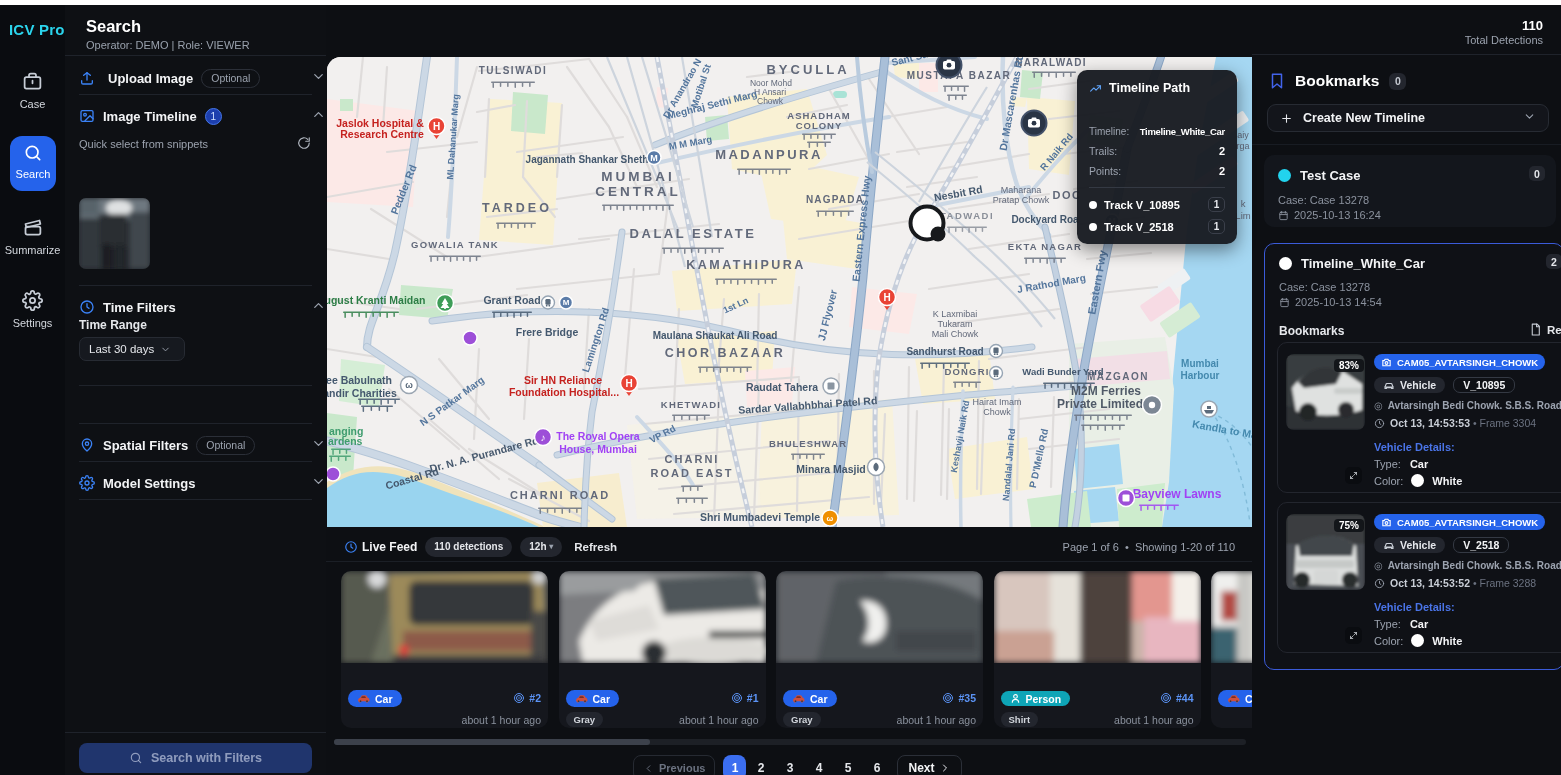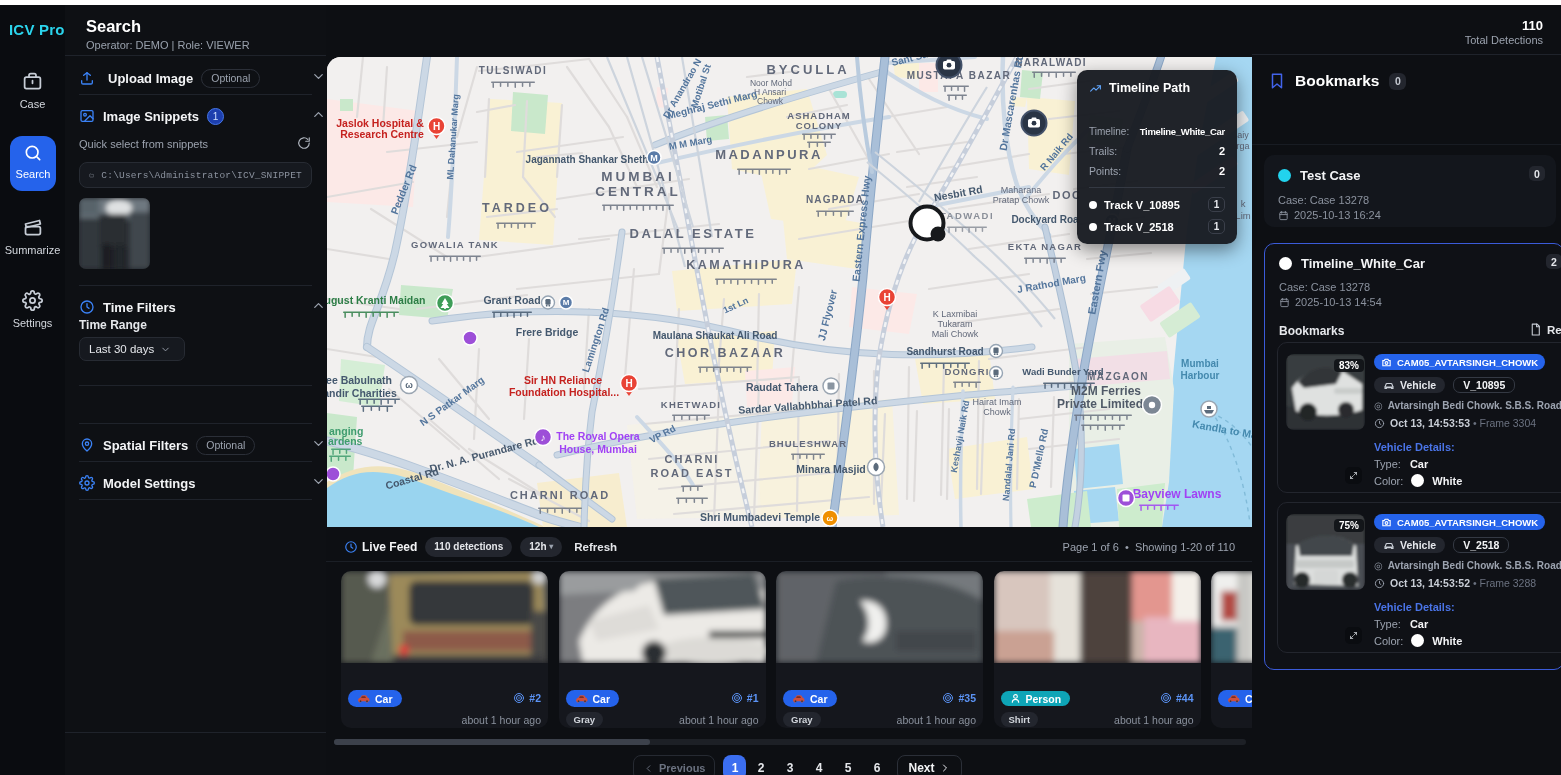--- a/index.html
+++ b/index.html
@@ -63,37 +63,31 @@
             <path d="m6 9 6 6 6-6"></path>
           </svg></div>
       </div>
   <div class="divh" style="left:14px;top:89px;width:233px"></div>
   <div class="abs row" style="left:14px;top:99px;width:247px;height:24px">
         <svg width="16" height="16" viewBox="0 0 24 24" fill="none" stroke="currentColor" stroke-width="2" stroke-linecap="round" stroke-linejoin="round" style="color:#3b82f6;flex:none">
           <rect x="3" y="4" width="18" height="16" rx="2"></rect>
           <circle cx="9" cy="10" r="2"></circle>
           <path d="m21 16-4.5-4.5L9 19"></path>
         </svg>
-        <div class="b" style="font-size:13px;color:#f3f4f6;margin-left:8px">Image Snippets</div>
+        <div class="b" style="font-size:13px;color:#f3f4f6;margin-left:8px">Image Timeline</div>
         <div class="pill" style="width:17px;height:17px;background:#1d3fae;border:1.5px solid #3decff00;margin-left:8px;font-size:10px;color:#cfe0ff;border:1px solid #4576e8">1</div>
         <div style="margin-left:auto"><svg width="15" height="15" viewBox="0 0 24 24" fill="none" stroke="currentColor" stroke-width="2" stroke-linecap="round" stroke-linejoin="round" style="color:#9ca3af;">
             <path d="m6 15 6-6 6 6"></path>
           </svg></div>
       </div>
   <div class="abs" style="left:14px;top:133px;font-size:11px;color:#9ca3af">Quick select from snippets</div>
   <div class="abs" style="right:15px;top:131px"><svg width="14" height="14" viewBox="0 0 24 24" fill="none" stroke="currentColor" stroke-width="2" stroke-linecap="round" stroke-linejoin="round" style="color:#aeb4bd;">
           <path d="M21 12a9 9 0 1 1-2.6-6.3"></path>
           <path d="M21 3v6h-6"></path>
         </svg></div>
-  <div class="abs row" style="left:14px;top:157px;width:233px;height:26px;background:#16191f;border:1px solid #272b33;border-radius:8px;padding:0 9px">
-    <svg width="13" height="13" viewBox="0 0 24 24" fill="none" stroke="currentColor" stroke-width="2" stroke-linecap="round" stroke-linejoin="round" style="color:#8b929e;">
-          <path d="M3 7a2 2 0 0 1 2-2h4l2 2h8a2 2 0 0 1 2 2v8a2 2 0 0 1-2 2H5a2 2 0 0 1-2-2z"></path>
-        </svg>
-    <span style="font-family:'Liberation Mono',monospace;font-size:9.5px;color:#8b929e;margin-left:7px;letter-spacing:0.2px">C:\Users\Administrator\ICV_SNIPPET</span>
-  </div>
   <div class="abs" style="left:14px;top:193px;width:71px;height:71px;border-radius:7px;overflow:hidden">
     <svg width="71" height="71" viewBox="0 0 71 71">
       <defs>
             <filter id="bl1" x="-20%" y="-20%" width="140%" height="140%">
               <feGaussianBlur stdDeviation="2.6"></feGaussianBlur>
             </filter>
           </defs>
       <rect width="71" height="71" fill="#202328"></rect>
       <g filter="url(#bl1)">
         <rect x="0" y="0" width="71" height="22" fill="#6e7880"></rect>
@@ -144,20 +138,27 @@
           <circle cx="12" cy="12" r="3"></circle>
           <path d="M19.4 15a1.65 1.65 0 0 0 .33 1.82l.06.06a2 2 0 1 1-2.83 2.83l-.06-.06a1.65 1.65 0 0 0-1.82-.33 1.65 1.65 0 0 0-1 1.51V21a2 2 0 1 1-4 0v-.09A1.65 1.65 0 0 0 9 19.4a1.65 1.65 0 0 0-1.82.33l-.06.06a2 2 0 1 1-2.83-2.83l.06-.06a1.65 1.65 0 0 0 .33-1.82 1.65 1.65 0 0 0-1.51-1H3a2 2 0 1 1 0-4h.09A1.65 1.65 0 0 0 4.6 9a1.65 1.65 0 0 0-.33-1.82l-.06-.06a2 2 0 1 1 2.83-2.83l.06.06a1.65 1.65 0 0 0 1.82.33H9a1.65 1.65 0 0 0 1-1.51V3a2 2 0 1 1 4 0v.09a1.65 1.65 0 0 0 1 1.51 1.65 1.65 0 0 0 1.82-.33l.06-.06a2 2 0 1 1 2.83 2.83l-.06.06a1.65 1.65 0 0 0-.33 1.82V9a1.65 1.65 0 0 0 1.51 1H21a2 2 0 1 1 0 4h-.09a1.65 1.65 0 0 0-1.51 1z"></path>
         </svg>
         <div class="b" style="font-size:13px;color:#f3f4f6;margin-left:8px">Model Settings</div>
         <div style="margin-left:auto"><svg width="15" height="15" viewBox="0 0 24 24" fill="none" stroke="currentColor" stroke-width="2" stroke-linecap="round" stroke-linejoin="round" style="color:#9ca3af;">
             <path d="m6 9 6 6 6-6"></path>
           </svg></div>
       </div>
   <div class="divh" style="left:14px;top:494px;width:233px"></div>
   <div class="divh" style="left:0;top:727px;width:261px"></div>
+  <div class="abs row" style="left:14px;top:738px;width:233px;height:30px;background:rgba(47,84,183,0.55);border-radius:8px;justify-content:center">
+    <svg width="14" height="14" viewBox="0 0 24 24" fill="none" stroke="currentColor" stroke-width="2" stroke-linecap="round" stroke-linejoin="round" style="color:rgba(235,240,255,0.55);">
+          <circle cx="11" cy="11" r="7"></circle>
+          <path d="m20 20-3.5-3.5"></path>
+        </svg>
+    <span class="b" style="font-size:12.5px;color:rgba(235,240,255,0.55);margin-left:8px">Search with Filters</span>
+  </div>
 </div>
 
 <div class="abs" style="left:326px;top:0;width:926px;height:770px;background:#0d0f13">
   <div class="abs" style="left:1px;top:52px;width:925px;height:470px;border-radius:14px 0 0 0;overflow:hidden;background:#f2f0ef">
     <svg width="925" height="470" viewBox="0 0 925 470" style="position:absolute;left:0;top:0" font-family="Liberation Sans, sans-serif">
           <rect x="0" y="0" width="925" height="470" fill="#f2f0ef"></rect>
           <polygon points="163,42 235,46 226,188 152,183" fill="#f9f1d4"></polygon>
           <polygon points="400,40 480,32 500,98 470,126 405,112" fill="#f9f1d4"></polygon>
           <polygon points="430,98 532,120 516,172 444,162" fill="#f9f1d4"></polygon>
           <polygon points="455,152 540,167 530,212 460,202" fill="#f9f1d4"></polygon>
@@ -1022,20 +1023,29 @@
   <div class="abs b" style="right:18px;top:13px;font-size:13px;color:#fff">110</div>
   <div class="abs" style="right:18px;top:29px;font-size:11px;color:#9ca3af">Total Detections</div>
   <div class="divh" style="left:0;top:49px;width:309px"></div>
   <div class="abs row" style="left:16px;top:67px">
     <svg width="18" height="18" viewBox="0 0 24 24" fill="none" stroke="currentColor" stroke-width="2" stroke-linecap="round" stroke-linejoin="round" style="color:#4263eb;">
           <path d="M6 3h12v18l-6-5-6 5z"></path>
         </svg>
     <span class="b" style="font-size:15.5px;color:#fff;margin-left:9px">Bookmarks</span>
     <span class="pill b" style="height:17px;min-width:17px;padding:0 5px;background:#23262e;color:#c5c9d1;font-size:10.5px;border-radius:6px;margin-left:10px">0</span>
   </div>
+  <div class="abs row" style="left:15px;top:99px;width:282px;height:28px;background:#13151b;border:1px solid #272b33;border-radius:9px;padding:0 12px">
+    <svg width="13" height="13" viewBox="0 0 24 24" fill="none" stroke="currentColor" stroke-width="2" stroke-linecap="round" stroke-linejoin="round" style="color:#e5e7eb;">
+          <path d="M12 5v14M5 12h14"></path>
+        </svg>
+    <span class="b" style="font-size:12.5px;color:#f3f4f6;margin-left:10px">Create New Timeline</span>
+    <span style="margin-left:auto"><svg width="13" height="13" viewBox="0 0 24 24" fill="none" stroke="currentColor" stroke-width="2" stroke-linecap="round" stroke-linejoin="round" style="color:#9ca3af;">
+            <path d="m6 9 6 6 6-6"></path>
+          </svg></span>
+  </div>
   <div class="divh" style="left:0;top:139px;width:309px;background:#181c23"></div>
 
   <div class="abs" style="left:12px;top:150px;width:292px;height:72px;background:#13161c;border-radius:10px">
     <span class="abs" style="left:14px;top:14px;width:13px;height:13px;border-radius:50%;background:#22d3ee"></span>
     <span class="abs b" style="left:36px;top:13px;font-size:13px;color:#f3f4f6">Test Case</span>
     <span class="abs pill b" style="right:11px;top:11px;height:15px;min-width:16px;background:#23262e;color:#e5e7eb;font-size:10.5px;border-radius:5px">0</span>
     <span class="abs" style="left:14px;top:39px;font-size:11px;color:#8b929e">Case: Case 13278</span>
     <span class="abs row" style="left:14px;top:54px;color:#8b929e">
           <svg width="11" height="11" viewBox="0 0 24 24" fill="none" stroke="currentColor" stroke-width="2" stroke-linecap="round" stroke-linejoin="round" style="color:#8b929e;margin-right:5px">
             <rect x="4" y="5" width="16" height="16" rx="2"></rect>

